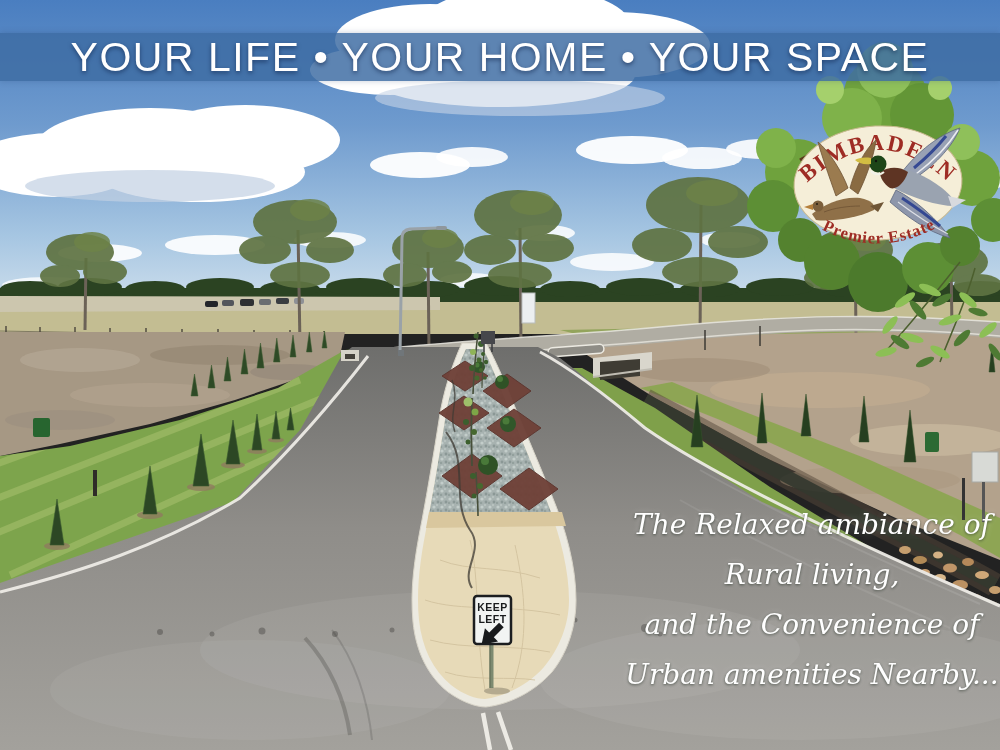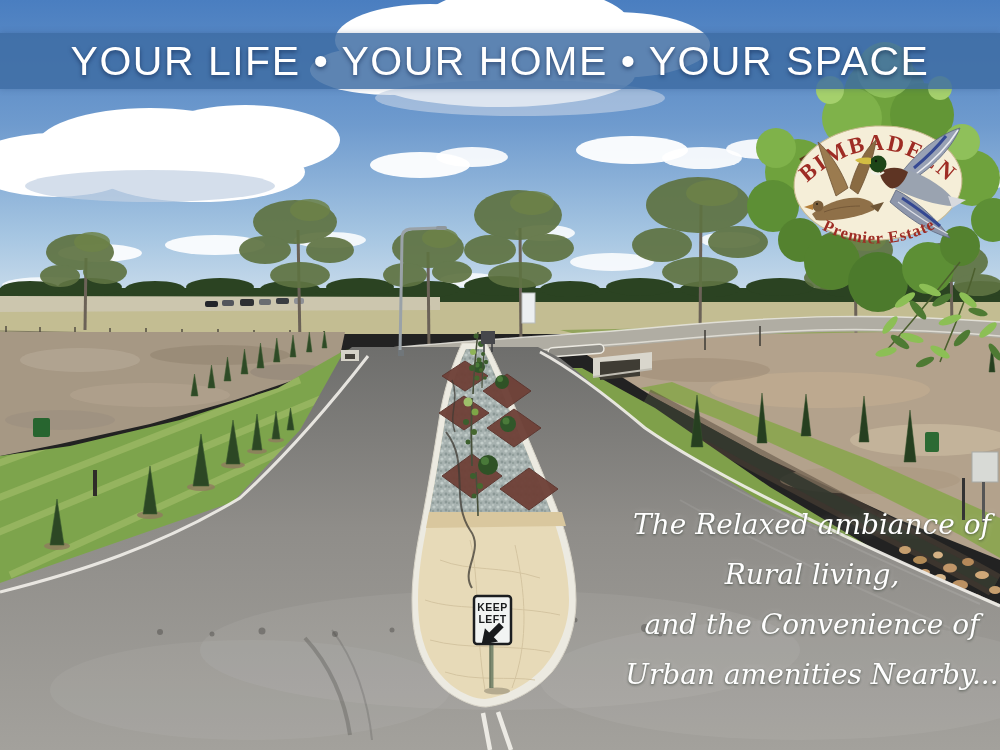--- a/index.html
+++ b/index.html
@@ -1,18 +1,18 @@
 <!DOCTYPE html>
 <html><head>
 <meta charset="utf-8">
 <style>
   html,body{margin:0;padding:0;background:#222;}
   #poster{position:relative;width:1000px;height:750px;overflow:hidden;font-family:"Liberation Sans",sans-serif;}
   #scene{position:absolute;left:0;top:0;width:1000px;height:750px;display:block;}
-  .banner{position:absolute;left:0;top:33px;width:1000px;height:56px;
+  .banner{position:absolute;left:0;top:33px;width:1000px;height:48px;
     background:rgba(62,109,163,0.84);display:flex;align-items:center;justify-content:center;
     box-shadow:0 0 6px rgba(30,60,100,.25);}
   .banner-text{color:#fff;font-size:41px;font-weight:500;letter-spacing:1.5px;
     text-shadow:0 2px 4px rgba(8,24,60,.55);white-space:nowrap;}
   .quote{position:absolute;left:618px;top:500px;width:388px;text-align:center;
     font-family:"DejaVu Serif",serif;font-style:italic;color:#fff;font-size:28px;
     line-height:50px;text-shadow:0 1px 3px rgba(25,35,25,.65),0 0 7px rgba(255,255,255,.28);}
   .quote div{white-space:nowrap;}
 </style>
 </head>

